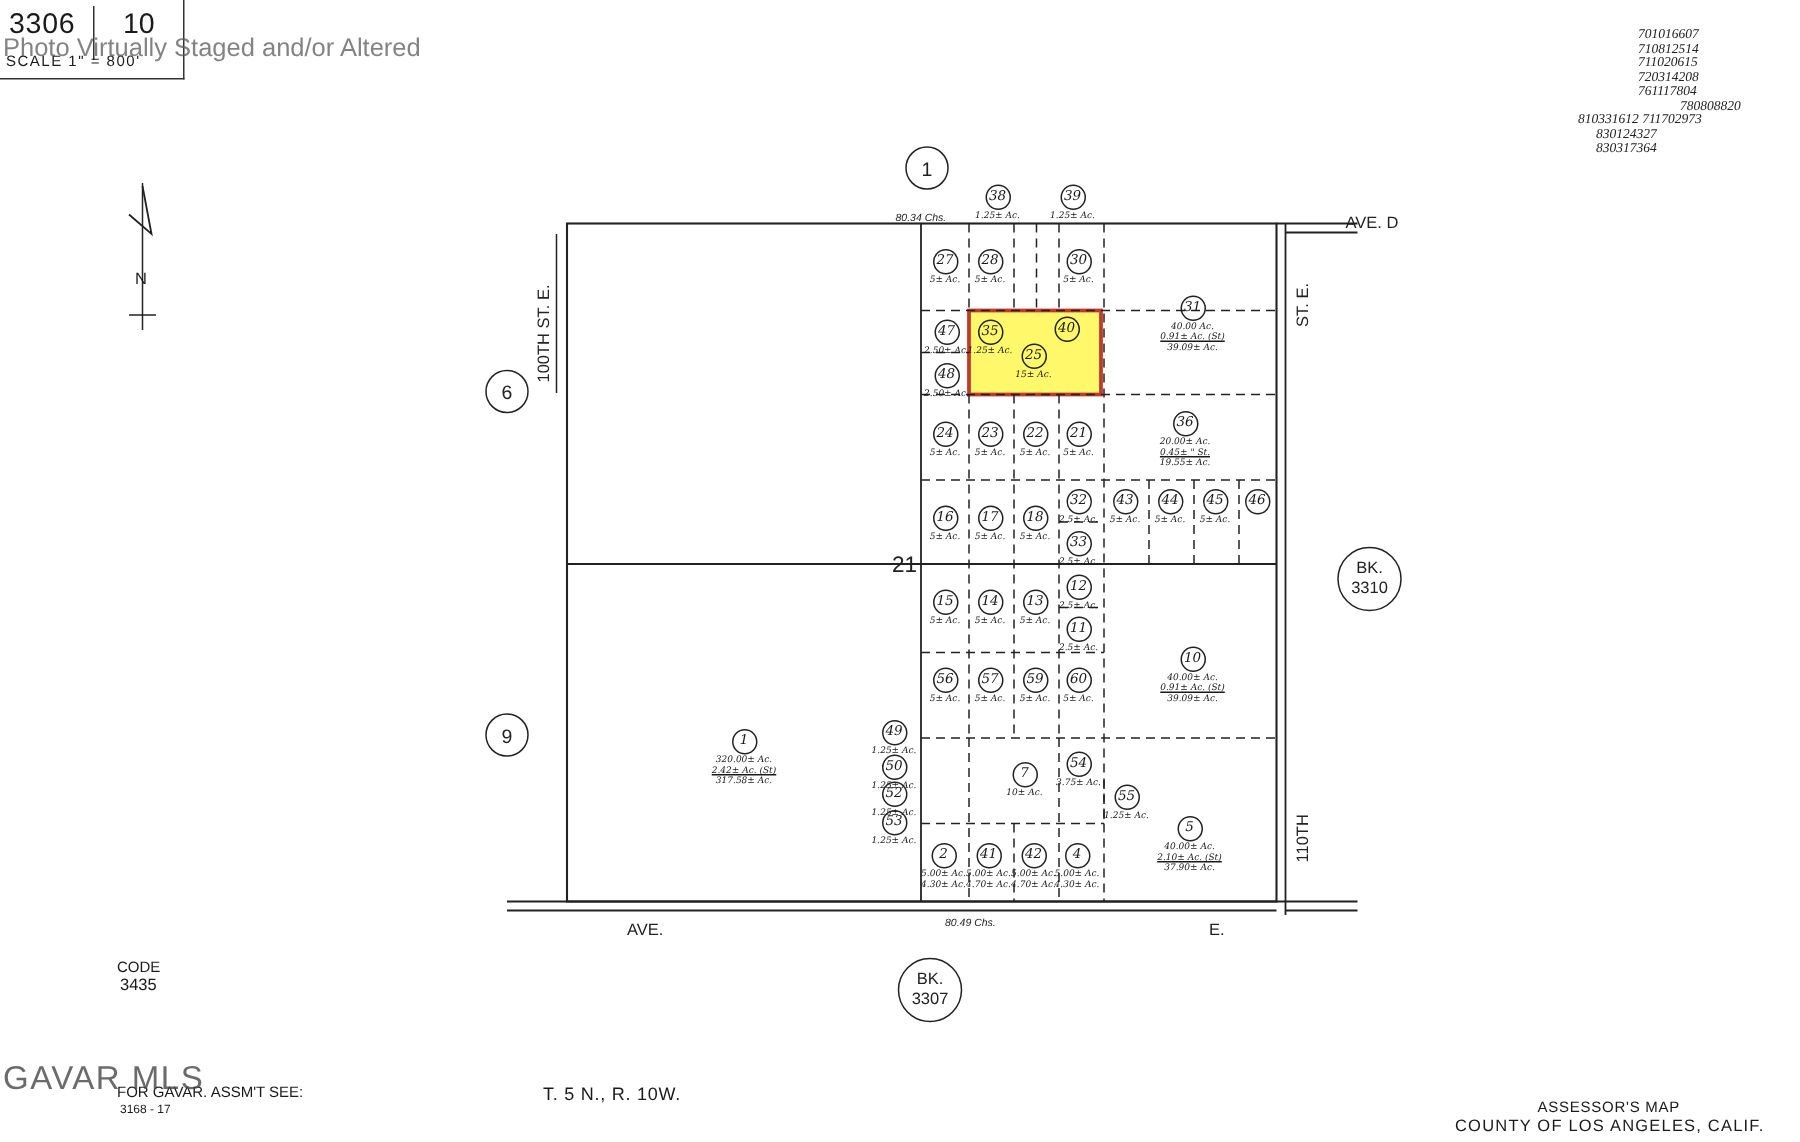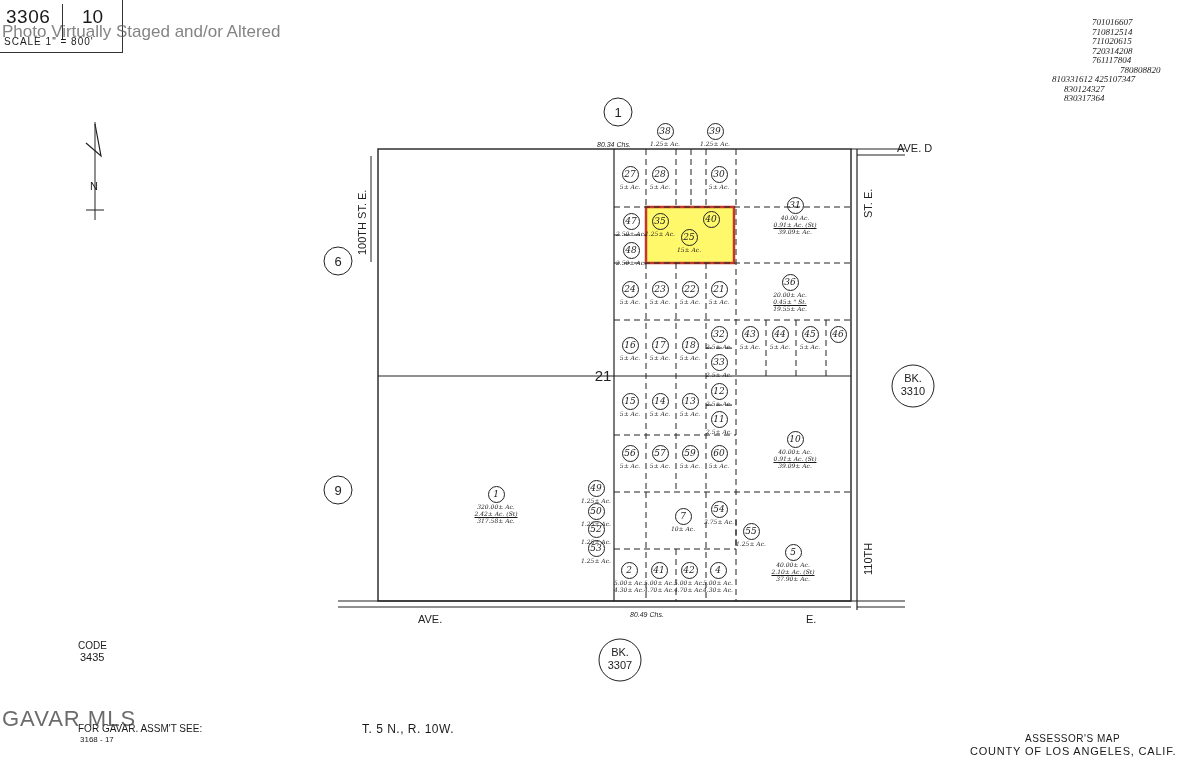--- a/index.html
+++ b/index.html
@@ -34,21 +34,21 @@
 <div class="abs scale">SCALE 1" = 800'</div>
 <div class="abs watermark">Photo Virtually Staged and/or Altered</div>
 
 <div class="abs rec-list">
   <div style="margin-left:10px">701016607</div>
   <div style="margin-left:10px">710812514</div>
   <div style="margin-left:10px">711020615</div>
   <div style="margin-left:10px">720314208</div>
   <div style="margin-left:10px">761117804</div>
   <div style="margin-left:38px">780808820</div>
-  <div style="margin-left:-30px"><span>810331612</span> <span>425107347</span></div>
+  <div style="margin-left:-30px"><span>810331612</span> <span>711702973</span></div>
   <div style="margin-left:-18px">830124327</div>
   <div style="margin-left:-18px">830317364</div>
 </div>
 
 <svg class="abs" style="left:0;top:0" width="1200" height="761">
   <g stroke="#222" fill="none" stroke-width="1.4">
 
     <g>
       <line x1="95" y1="122" x2="95" y2="220" stroke-width="1"></line>
       <polyline points="95,124 101,156 86,143" stroke-width="1.2"></polyline>

